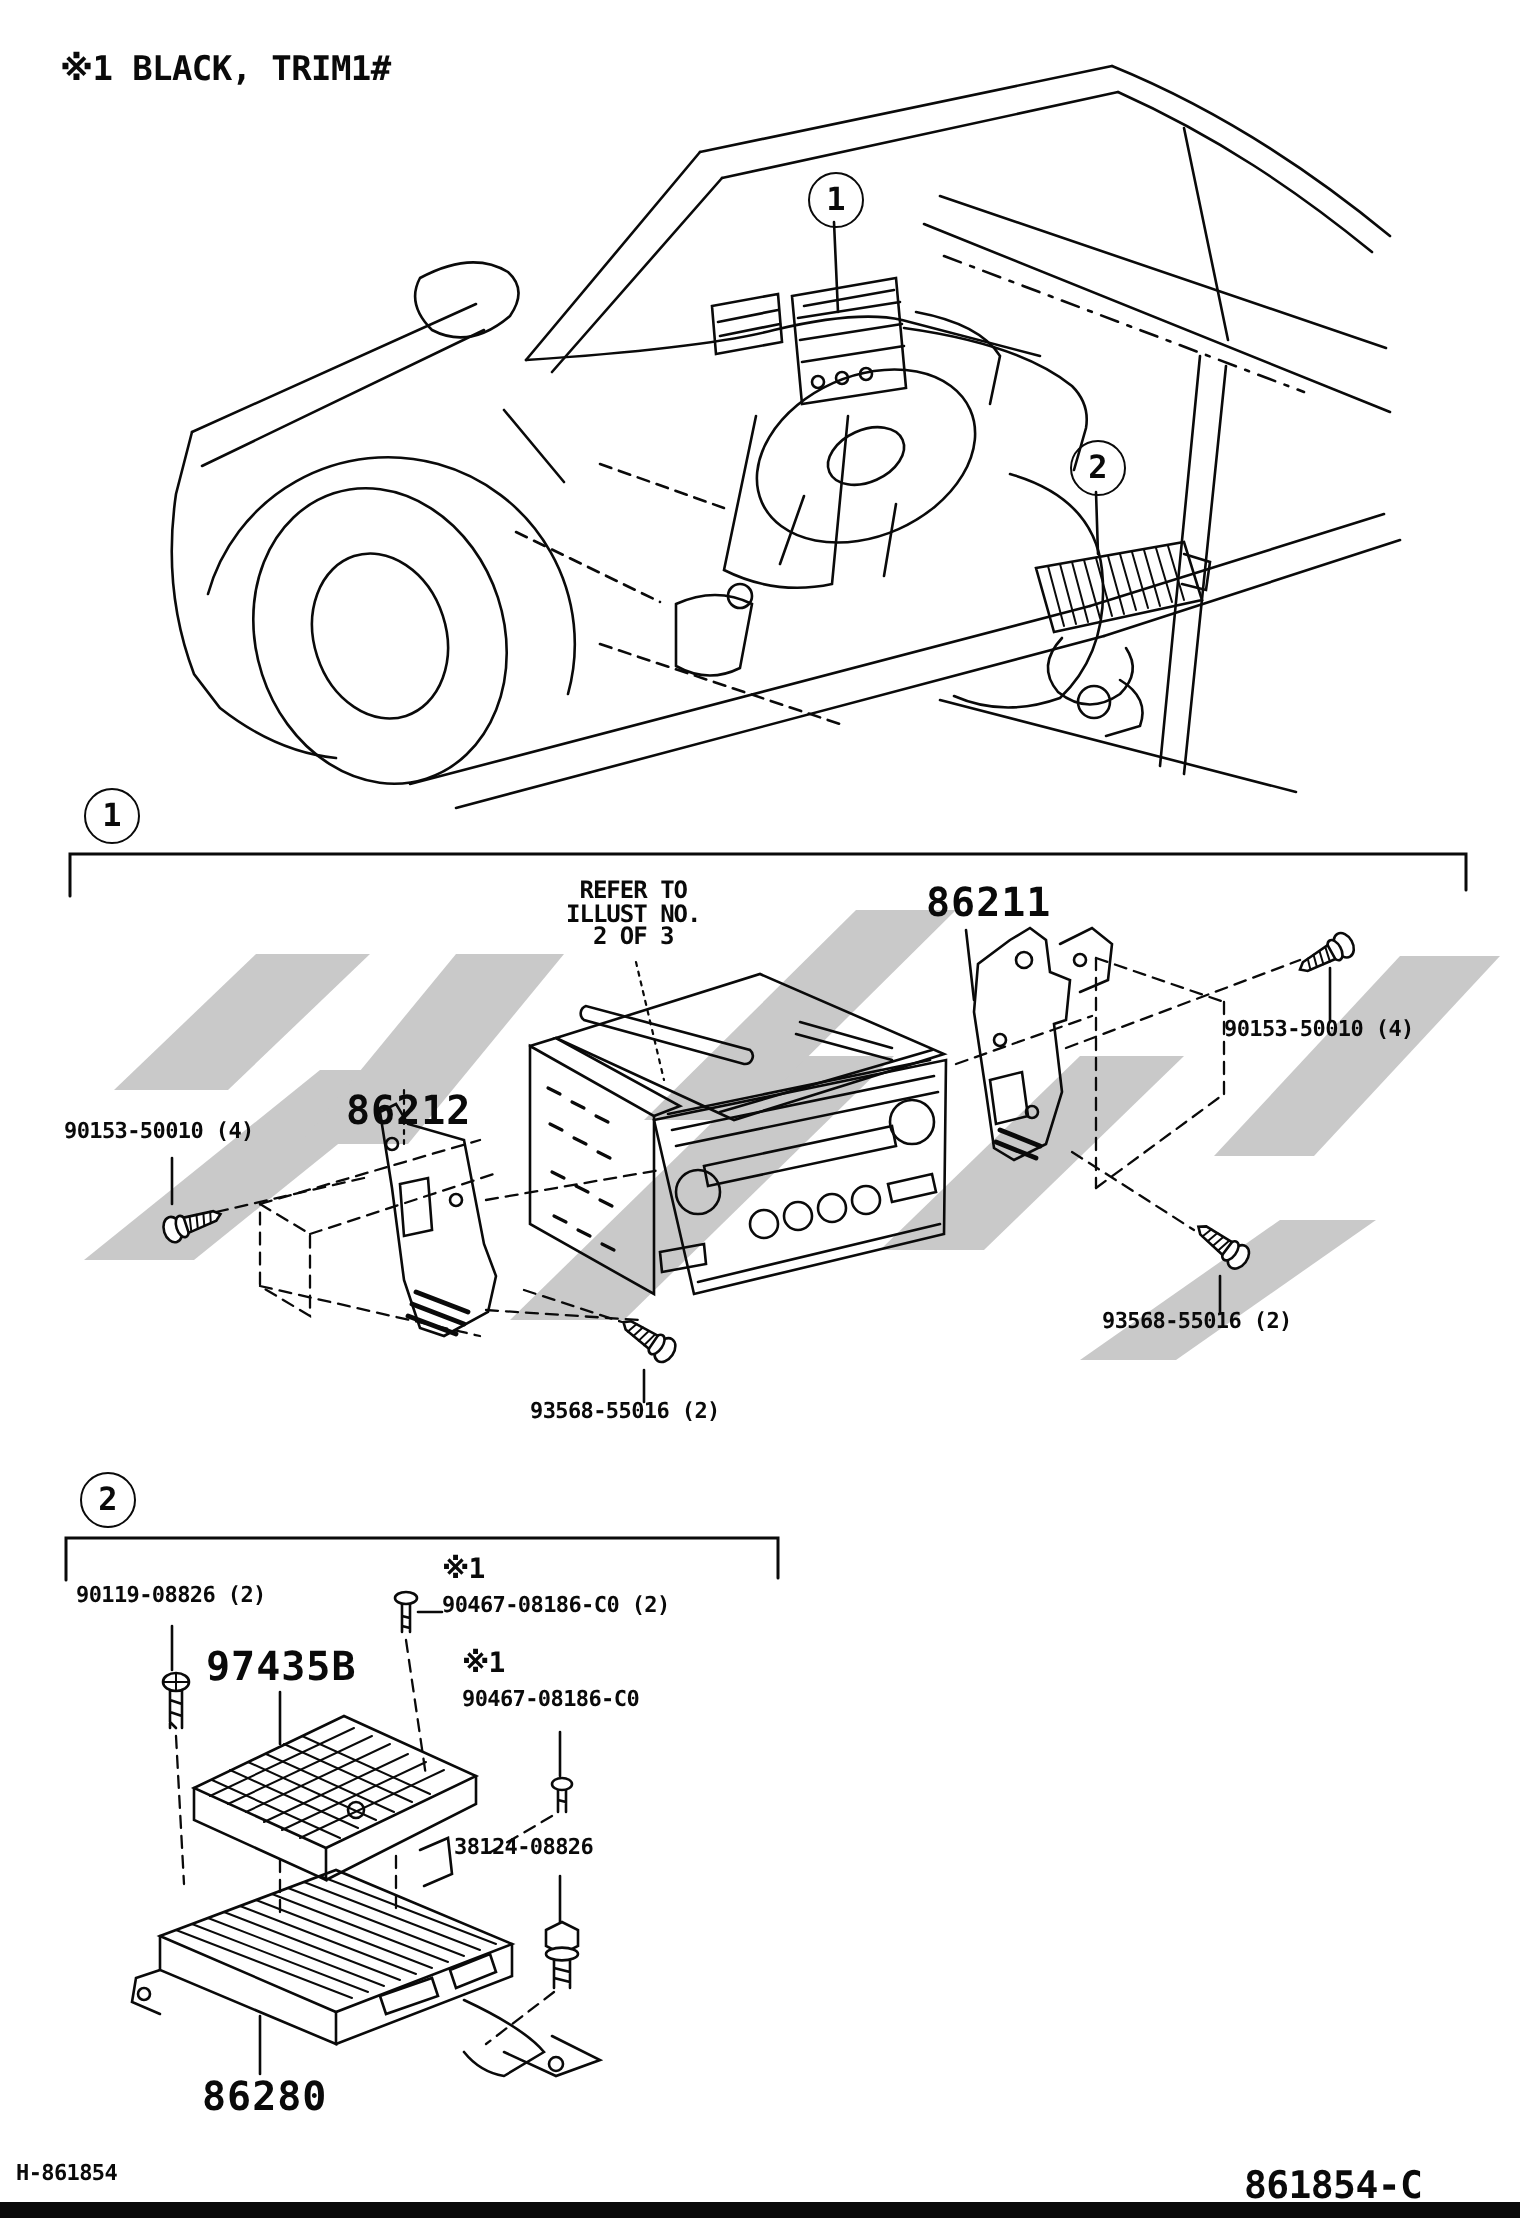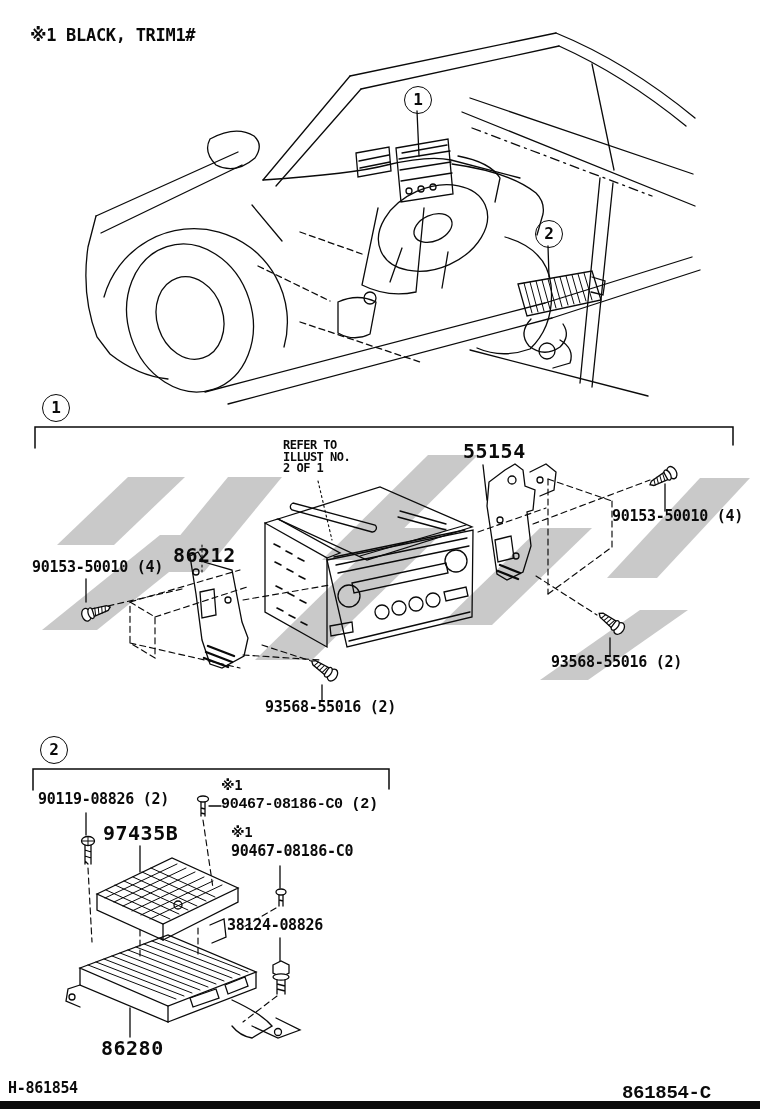--- a/index.html
+++ b/index.html
@@ -2,26 +2,26 @@
 <html><head>
 <meta charset="utf-8">
 <style>
   html,body{margin:0;padding:0;background:#ffffff;}
   body{width:760px;height:1112px;position:relative;overflow:hidden;
        font-family:"DejaVu Sans Mono","DejaVu Sans",monospace;color:#0a0a0a;}
   #stage{position:absolute;left:0;top:0;width:760px;height:1112px;}
   svg{position:absolute;left:0;top:0;}
   .lbl{position:absolute;font-weight:bold;white-space:nowrap;line-height:1.05;
        letter-spacing:-0.3px;color:#0a0a0a;}
-  .sz15{font-size:15px;}
+  .sz15{font-size:11px;}
   .sz20{font-size:20px;letter-spacing:0.5px;}
   .sz14{font-size:14px;}
-  .sz12{font-size:12px;letter-spacing:-0.5px;line-height:11.5px;}
+  .sz12{font-size:12px;letter-spacing:-0.5px;line-height:11.5px;text-align:center;}
   .sz17{font-size:17px;}
-  .sz19{font-size:19px;font-family:Liberation Mono, monospace;}
+  .sz19{font-size:19px;}
   .callout{position:absolute;width:26px;height:26px;border:1.7px solid #0a0a0a;
        border-radius:50%;text-align:center;line-height:25px;font-size:16px;
        font-weight:bold;background:#fff0;}
 </style>
 </head>
 <body>
 
 <div id="stage">
 
 <svg width="760" height="1112" viewBox="0 0 760 1112">
@@ -275,33 +275,33 @@
 
 <div class="lbl sz17" style="left:30px;top:27px;">※1 BLACK, TRIM1#</div>
 
 <div class="callout" style="left:404px;top:86px;">1</div>
 <div class="callout" style="left:535px;top:220px;">2</div>
 
 <div class="callout" style="left:42px;top:394px;">1</div>
 <div class="lbl sz12" style="left:283px;top:440px;">
   <div>REFER TO</div>
   <div>ILLUST NO.</div>
-  <div>2 OF 1</div>
+  <div>2 OF 3</div>
 </div>
-<div class="lbl sz20" style="left:463px;top:441px;">55154</div>
+<div class="lbl sz20" style="left:463px;top:441px;">86211</div>
 <div class="lbl sz15" style="left:612px;top:509px;">90153-50010 (4)</div>
 <div class="lbl sz20" style="left:173px;top:524px;margin-top:21px;">86212</div>
 <div class="lbl sz15" style="left:32px;top:560px;">90153-50010 (4)</div>
 <div class="lbl sz15" style="left:551px;top:655px;">93568-55016 (2)</div>
 <div class="lbl sz15" style="left:265px;top:700px;">93568-55016 (2)</div>
 
 <div class="callout" style="left:40px;top:736px;">2</div>
 <div class="lbl sz15" style="left:38px;top:792px;">90119-08826 (2)</div>
 <div class="lbl sz14" style="left:221px;top:778px;">※1</div>
-<div class="lbl sz15" style="left:221px;top:797px;font-family:Liberation Mono, monospace;">90467-08186-C0 (2)</div>
+<div class="lbl sz15" style="left:221px;top:797px;">90467-08186-C0 (2)</div>
 <div class="lbl sz20" style="left:103px;top:823px;">97435B</div>
 <div class="lbl sz14" style="left:231px;top:825px;">※1</div>
 <div class="lbl sz15" style="left:231px;top:844px;">90467-08186-C0</div>
 <div class="lbl sz15" style="left:227px;top:918px;">38124-08826</div>
 <div class="lbl sz20" style="left:101px;top:1038px;">86280</div>
 
 <div class="lbl sz15" style="left:8px;top:1081px;text-align:right;">H-861854</div>
 <div class="lbl sz19" style="left:622px;top:1084px;">861854-C</div>
 
 </div>

